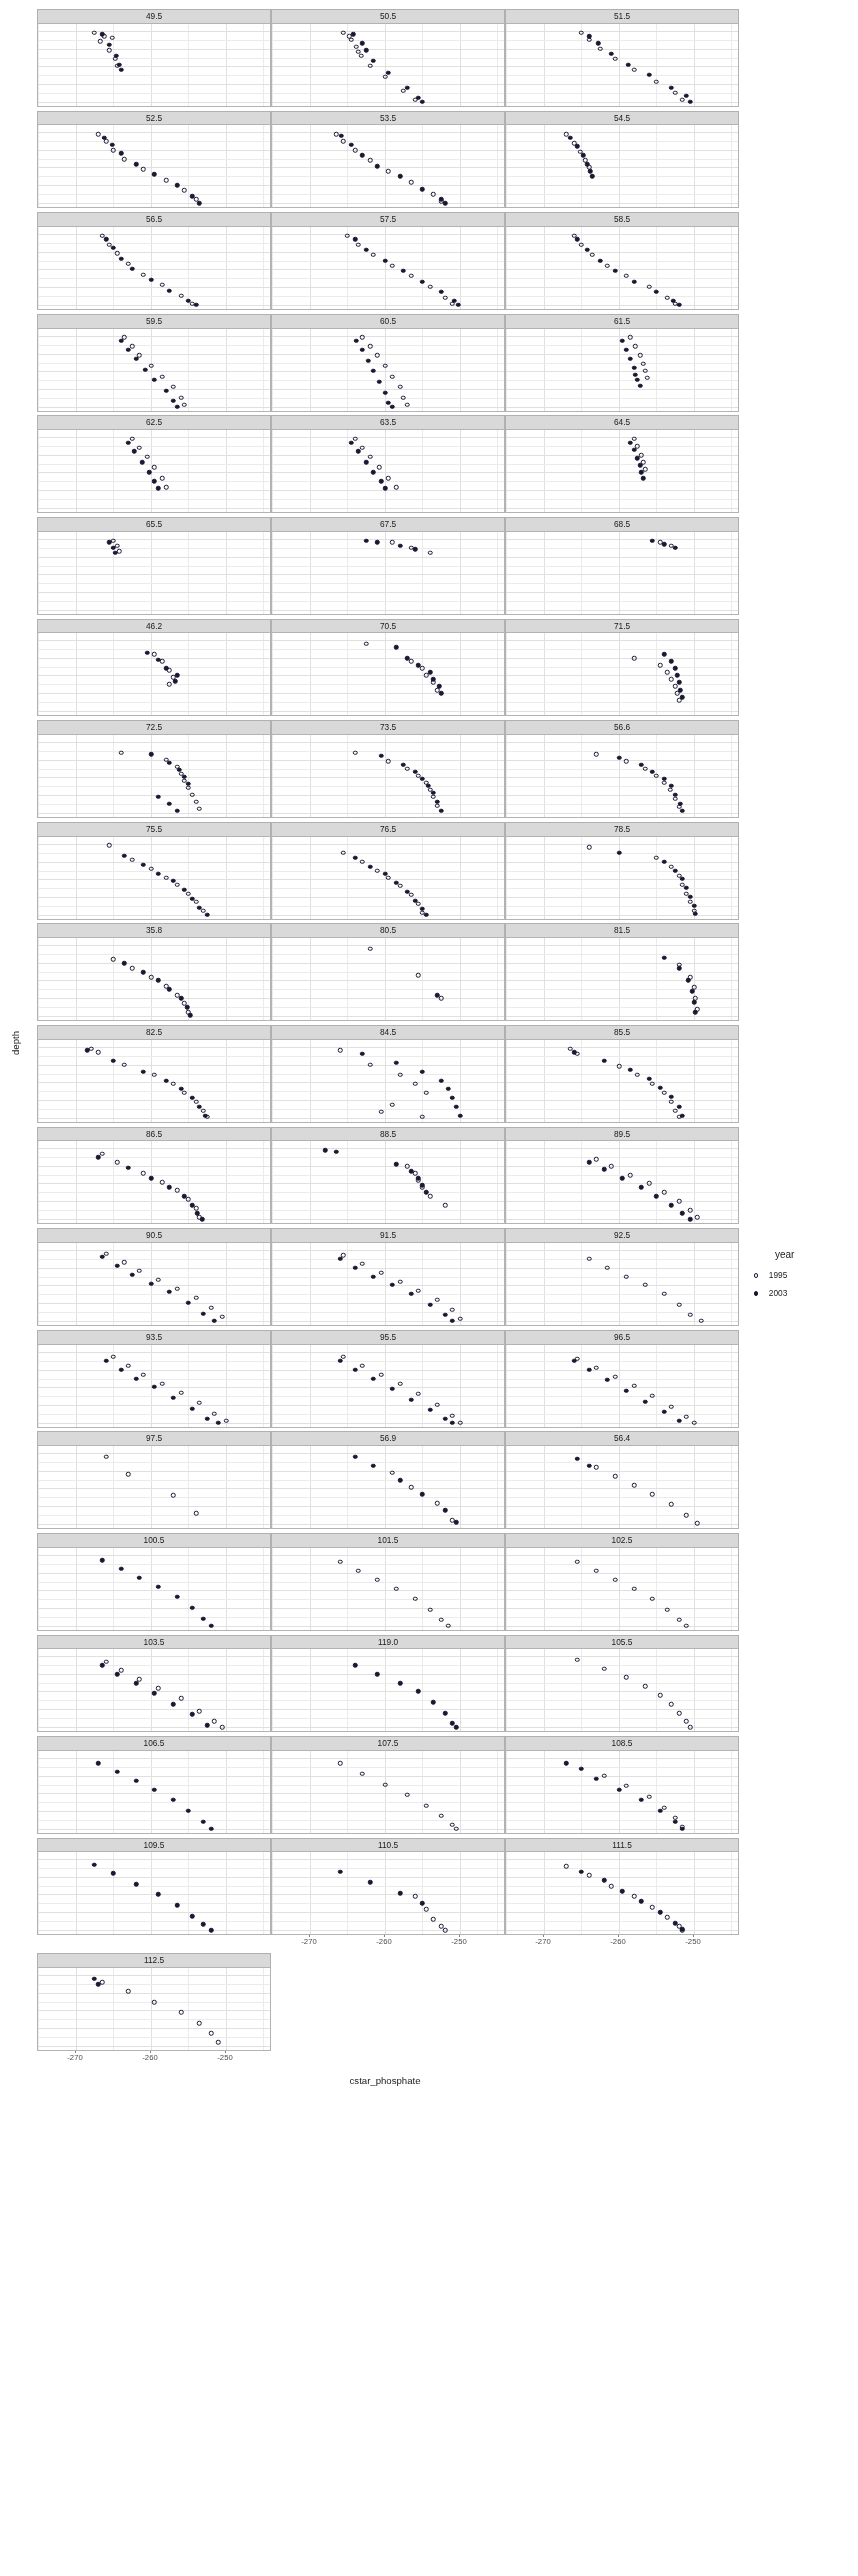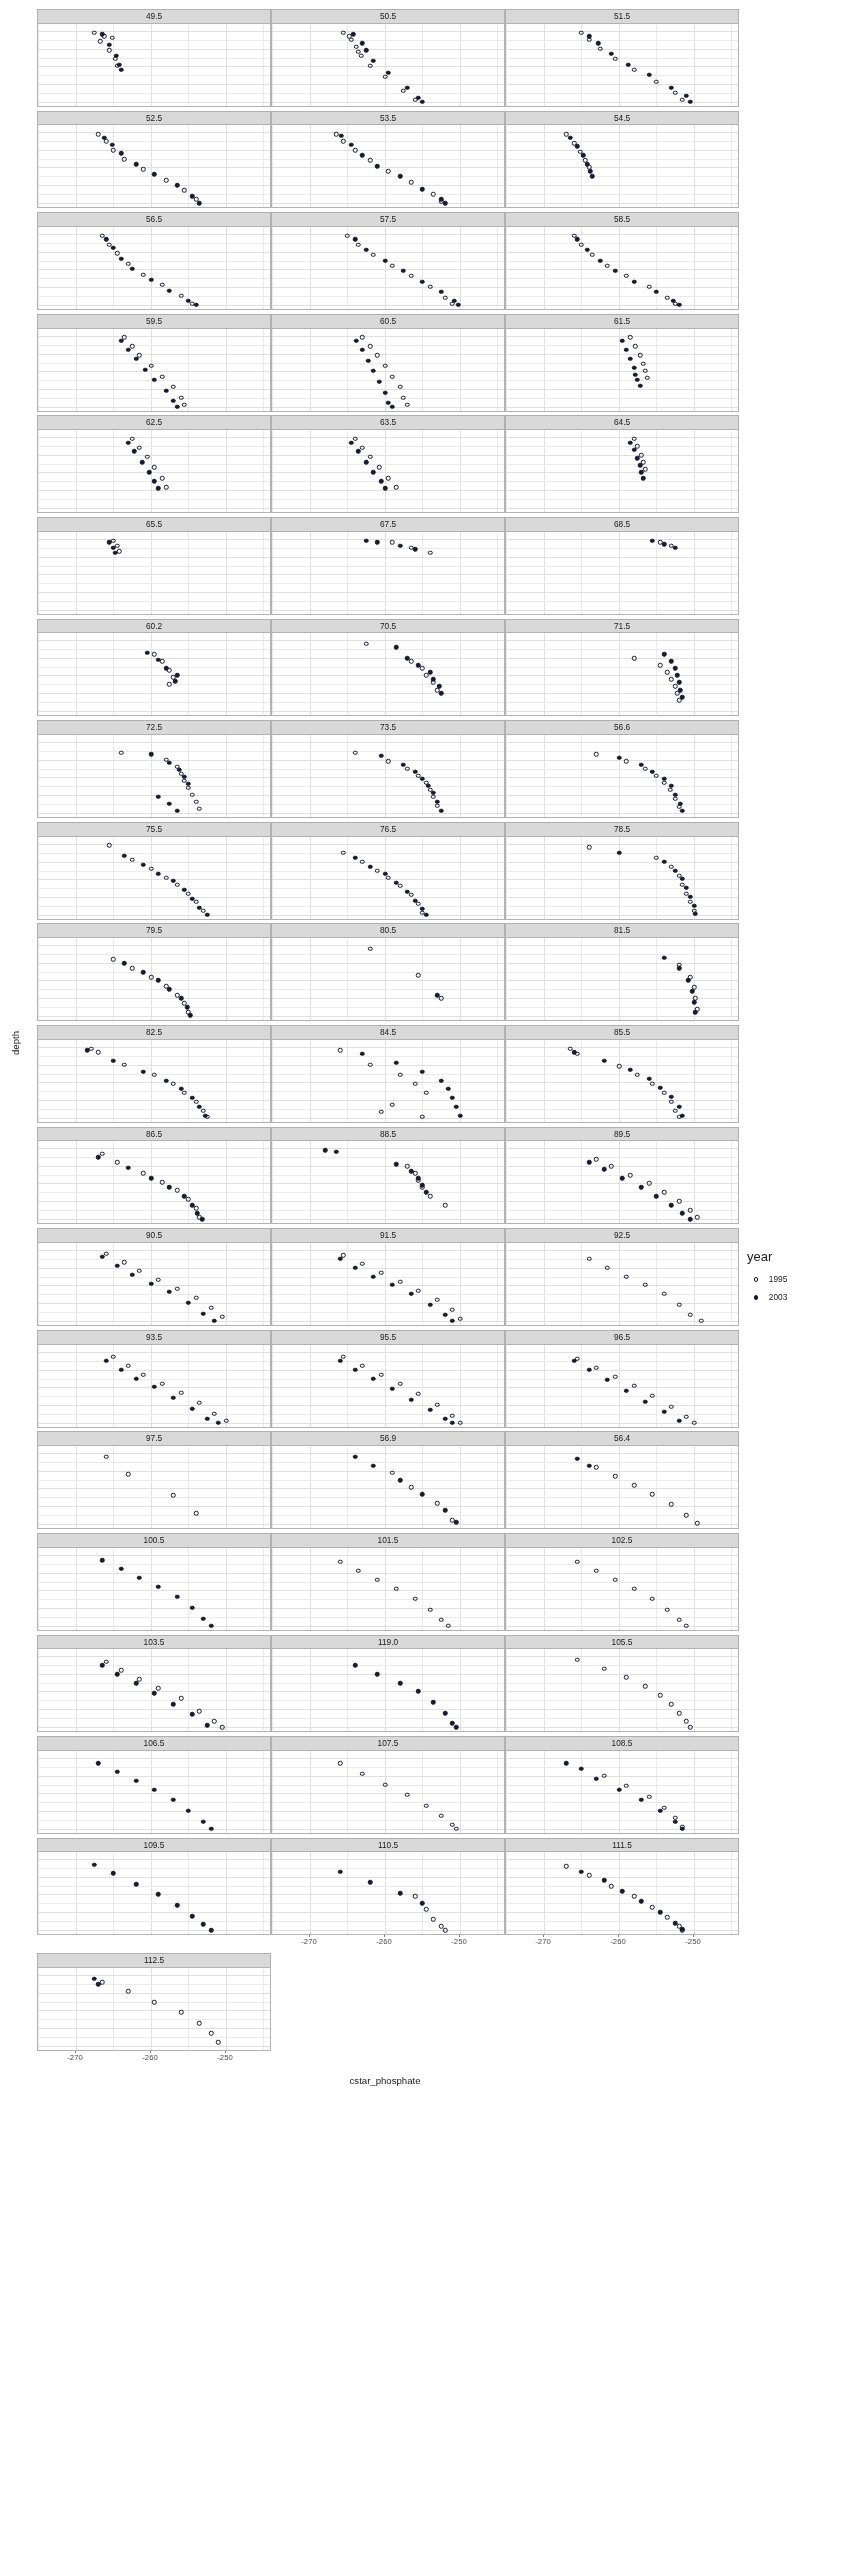--- a/index.html
+++ b/index.html
@@ -133,22 +133,23 @@
     transform: rotate(-90deg);
     white-space: nowrap;
   }
   
   #legend {
     position: absolute;
     font-size: 9px;
     color: #1a1a1a;
   }
   #legend .legend-title {
-    font-size: 13px;
+    font-size: 10px;
     margin-bottom: 6.4px;
+    margin-left: 28px;
   }
   .legend-row {
     display: flex;
     align-items: center;
     height: 18px;
   }
   .legend-key {
     width: 18px;
     height: 18px;
     display: flex;
@@ -822,21 +823,21 @@
               <div class="pt y1995" style="left: 165px; top: 14px;"></div>
               <div class="pt y2004" style="left: 146px; top: 8.8px;"></div>
               <div class="pt y2004" style="left: 158px; top: 12.4px;"></div>
               <div class="pt y2004" style="left: 169px; top: 16px;"></div>
             </div>
           </div>
         </div>
       </div>
       <div class="facet-row">
         <div class="facet">
-          <div class="strip">60.2</div>
+          <div class="strip">46.2</div>
           <div class="panel-wrap">
             <div class="panel">
               <div class="gridline-v" style="left: 75px;"></div>
               <div class="gridline-v" style="left: 150px;"></div>
               <div class="gridline-v" style="left: 0px;"></div>
               <div class="gridline-v" style="left: 225px;"></div>
               <div class="gridline-v major" style="left: 38px;"></div>
               <div class="gridline-v major" style="left: 113px;"></div>
               <div class="gridline-v major" style="left: 188px;"></div>
               <div class="gridline-h" style="top: 16px;"></div>
@@ -1169,21 +1170,21 @@
               <div class="pt y2004" style="left: 180px; top: 51px;"></div>
               <div class="pt y2004" style="left: 184px; top: 60px;"></div>
               <div class="pt y2004" style="left: 188px; top: 69px;"></div>
               <div class="pt y2004" style="left: 189px; top: 77px;"></div>
             </div>
           </div>
         </div>
       </div>
       <div class="facet-row">
         <div class="facet">
-          <div class="strip">79.5</div>
+          <div class="strip">35.8</div>
           <div class="panel-wrap">
             <div class="panel">
               <div class="gridline-v" style="left: 75px;"></div>
               <div class="gridline-v" style="left: 150px;"></div>
               <div class="gridline-v" style="left: 0px;"></div>
               <div class="gridline-v" style="left: 225px;"></div>
               <div class="gridline-v major" style="left: 38px;"></div>
               <div class="gridline-v major" style="left: 113px;"></div>
               <div class="gridline-v major" style="left: 188px;"></div>
               <div class="gridline-h" style="top: 16px;"></div>

